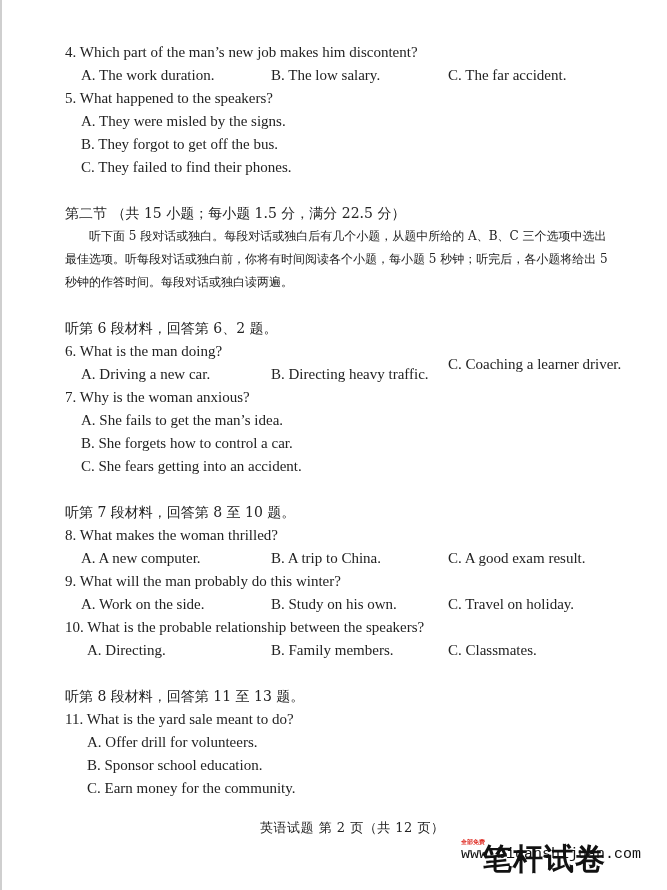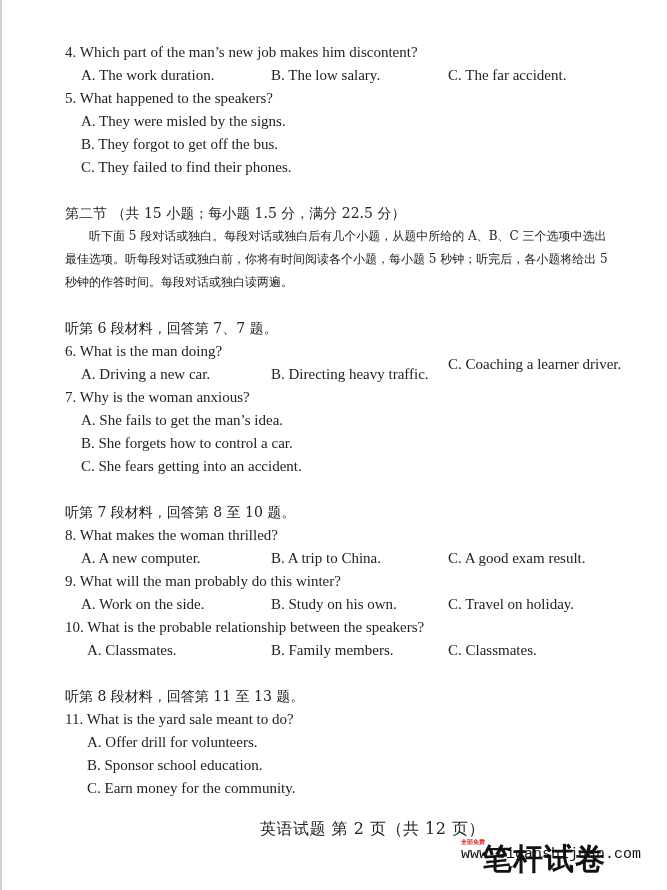--- a/index.html
+++ b/index.html
@@ -5,21 +5,21 @@
   html, body { margin: 0; padding: 0; }
   body {
     width: 667px; height: 890px; background: #ffffff; position: relative; overflow: hidden;
     font-family: "Liberation Serif", "DejaVu Serif", serif; color: #222;
   }
   .leftrule { position: absolute; left: 0; top: 0; width: 2px; height: 890px; background: #cfcfcf; }
   .line { position: absolute; font-size: 15px; white-space: nowrap; line-height: 14px; }
   .q { left: 65px; }
   .cn { font-family: "DejaVu Serif", serif; font-size: 14px; }
   .para { left: 65px; width: 545px; font-size: 12px; line-height: 23px; position: absolute; font-family: "DejaVu Serif", serif; white-space: normal; text-indent: 2em; }
-  .footer { position: absolute; left: 260px; top: 819px; font-size: 16px; font-family: "DejaVu Serif", serif; letter-spacing: 0.5px; }
+  .footer { position: absolute; left: 260px; top: 819px; font-size: 13px; font-family: "DejaVu Serif", serif; letter-spacing: 0.5px; }
   .wm-title { position: absolute; left: 482px; top: 808px; font-size: 30px; font-family: "DejaVu Sans", sans-serif; font-weight: bold; color: #111; letter-spacing: 1px; margin-top: 31px; }
   .wm-red { position: absolute; left: 461px; top: 838px; font-size: 6px; color: #e0332b; font-family: "DejaVu Sans", sans-serif; font-weight: bold; }
   .wm-url { position: absolute; left: 461px; top: 846px; font-size: 15px; font-family: "Liberation Mono", "DejaVu Sans Mono", monospace; color: #111; }
 </style>
 </head>
 <body>
 
 <div class="leftrule"></div>
 
 <div class="line q" style="top:45px">
@@ -32,21 +32,21 @@
 <div class="line q" style="top:91px">
   <span>5.</span> <span>What happened to the speakers?</span>
 </div>
 <div class="line" style="left:81px;top:114px">A.  They were misled by the signs.</div>
 <div class="line" style="left:81px;top:137px">B.  They forgot to get off the bus.</div>
 <div class="line" style="left:81px;top:160px">C.  They failed to find their phones.</div>
 
 <div class="line q cn" style="top:206px">第二节  （共 15 小题；每小题 1.5 分，满分 22.5 分）</div>
 <div class="para" style="top:225px">听下面 5 段对话或独白。每段对话或独白后有几个小题，从题中所给的 A、B、C 三个选项中选出最佳选项。听每段对话或独白前，你将有时间阅读各个小题，每小题 5 秒钟；听完后，各小题将给出 5 秒钟的作答时间。每段对话或独白读两遍。</div>
 
-<div class="line q cn" style="top:321px">听第 6 段材料，回答第 7、7 题。</div>
+<div class="line q cn" style="top:321px">听第 6 段材料，回答第 6、2 题。</div>
 <div class="line q" style="top:344px">
   <span>6.</span> <span>What is the man doing?</span>
 </div>
 <div class="line" style="left:81px;top:367px">A.  Driving a new car.</div>
 <div class="line" style="left:271px;top:367px">B.  Directing heavy traffic.</div>
 <div class="line" style="left:448px;top:357px">C.  Coaching a learner driver.</div>
 <div class="line q" style="top:390px">
   <span>7.</span> <span>Why is the woman anxious?</span>
 </div>
 <div class="line" style="left:81px;top:413px">A.  She fails to get the man’s idea.</div>
@@ -62,21 +62,21 @@
 <div class="line" style="left:448px;top:551px">C.  A good exam result.</div>
 <div class="line q" style="top:574px">
   <span>9.</span> <span>What will the man probably do this winter?</span>
 </div>
 <div class="line" style="left:81px;top:597px">A.  Work on the side.</div>
 <div class="line" style="left:271px;top:597px">B.  Study on his own.</div>
 <div class="line" style="left:448px;top:597px">C.  Travel on holiday.</div>
 <div class="line q" style="top:620px">
   <span>10.</span> <span>What is the probable relationship between the speakers?</span>
 </div>
-<div class="line" style="left:87px;top:643px">A.  Classmates.</div>
+<div class="line" style="left:87px;top:643px">A.  Directing.</div>
 <div class="line" style="left:271px;top:643px">B.  Family members.</div>
 <div class="line" style="left:448px;top:643px">C.  Classmates.</div>
 
 <div class="line q cn" style="top:689px">听第 8 段材料，回答第 11 至 13 题。</div>
 <div class="line q" style="top:712px">
   <span>11.</span> <span>What is the yard sale meant to do?</span>
 </div>
 <div class="line" style="left:87px;top:735px">A.  Offer drill for volunteers.</div>
 <div class="line" style="left:87px;top:758px">B.  Sponsor school education.</div>
 <div class="line" style="left:87px;top:781px">C.  Earn money for the community.</div>

